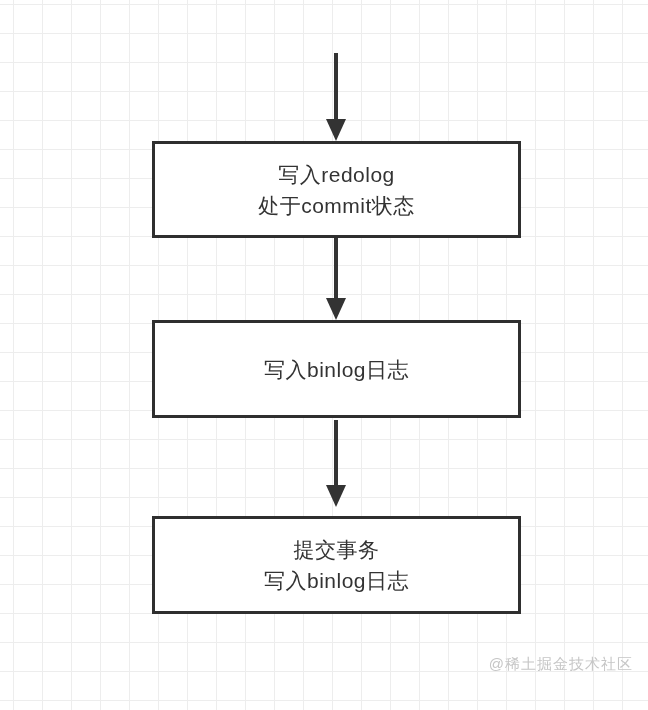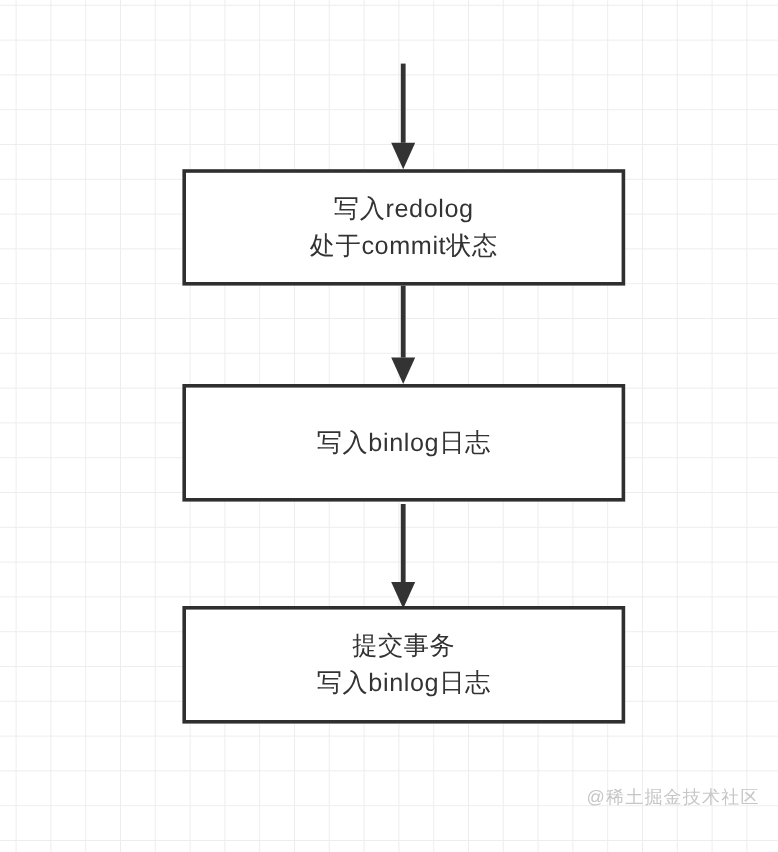--- a/index.html
+++ b/index.html
@@ -31,21 +31,21 @@
     align-items: center;
     justify-content: center;
     text-align: center;
     color: #333333;
     font-size: 21px;
     line-height: 31px;
     letter-spacing: 0.5px;
   }
   .node-1 { top: 141px; height: 97px; }
   .node-2 { top: 320px; height: 98px; text-align: right; }
-  .node-3 { top: 505px; height: 98px; }
+  .node-3 { top: 516px; height: 98px; }
 
   .flow-arrow {
     position: absolute;
     left: 326px;           
     width: 20px;
     display: flex;
     flex-direction: column;
     align-items: center;
   }
   .arrow-1 { top: 53px;  height: 88px; }

